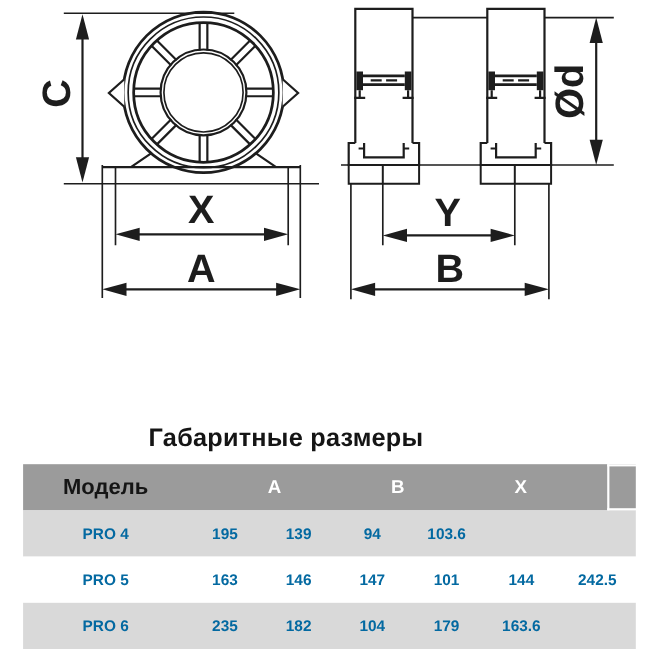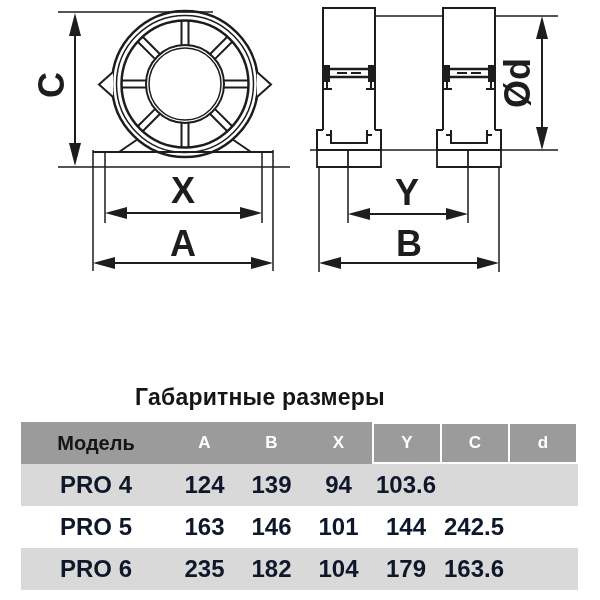--- a/index.html
+++ b/index.html
@@ -11,24 +11,24 @@
   .dim-label{font-family:"Liberation Sans",sans-serif;font-weight:bold;fill:#1d1d1d;}
   .section-title{
     position:absolute;top:384px;left:0;width:520px;text-align:center;
     font-size:23px;font-weight:bold;color:#151515;letter-spacing:0.2px;
   }
   .dim-table{position:absolute;top:422px;left:21px;width:557px;}
   .t-row{
     display:grid;grid-template-columns:150px 67px 67px 67px 68px 68px 70px;
     height:42px;align-items:center;
   }
-  .t-row.header{background:#9b9b9b;}
+  .t-row.header{background:#9b9b9b;gap:45px;}
   .t-cell{
     box-sizing:border-box;height:100%;display:flex;align-items:center;justify-content:center;
-    font-size:24px;font-weight:bold;color:#0f172a;
+    font-size:14px;font-weight:bold;color:#0369a1;
   }
   .header .t-cell{font-size:17px;font-weight:600;color:#ffffff;}
   .header .t-cell.model-head{font-size:20px;font-weight:bold;color:#151515;}
   .header .t-cell.boxed{border-left:2px solid #ffffff;border-top:2px solid #ffffff;border-bottom:2px solid #ffffff;}
   .header .t-cell.boxed-end{border-right:2px solid #ffffff;}
   .t-row.stripe{background:#d9d9d9;}
   .t-row.plain{background:#ffffff;}
 </style>
 </head>
 <body>
@@ -148,30 +148,31 @@
       <div class="t-cell">A</div>
       <div class="t-cell">B</div>
       <div class="t-cell">X</div>
       <div class="t-cell boxed">Y</div>
       <div class="t-cell boxed">C</div>
       <div class="t-cell boxed boxed-end">d</div>
     </div>
 
     <div class="t-row stripe">
       <div class="t-cell">PRO 4</div>
-      <div class="t-cell">124</div>
+      <div class="t-cell">195</div>
       <div class="t-cell">139</div>
       <div class="t-cell">94</div>
       <div class="t-cell">103.6</div>
     </div>
 
     <div class="t-row plain">
       <div class="t-cell">PRO 5</div>
       <div class="t-cell">163</div>
       <div class="t-cell">146</div>
+      <div class="t-cell">147</div>
       <div class="t-cell">101</div>
       <div class="t-cell">144</div>
       <div class="t-cell">242.5</div>
     </div>
 
     <div class="t-row stripe">
       <div class="t-cell">PRO 6</div>
       <div class="t-cell">235</div>
       <div class="t-cell">182</div>
       <div class="t-cell">104</div>

